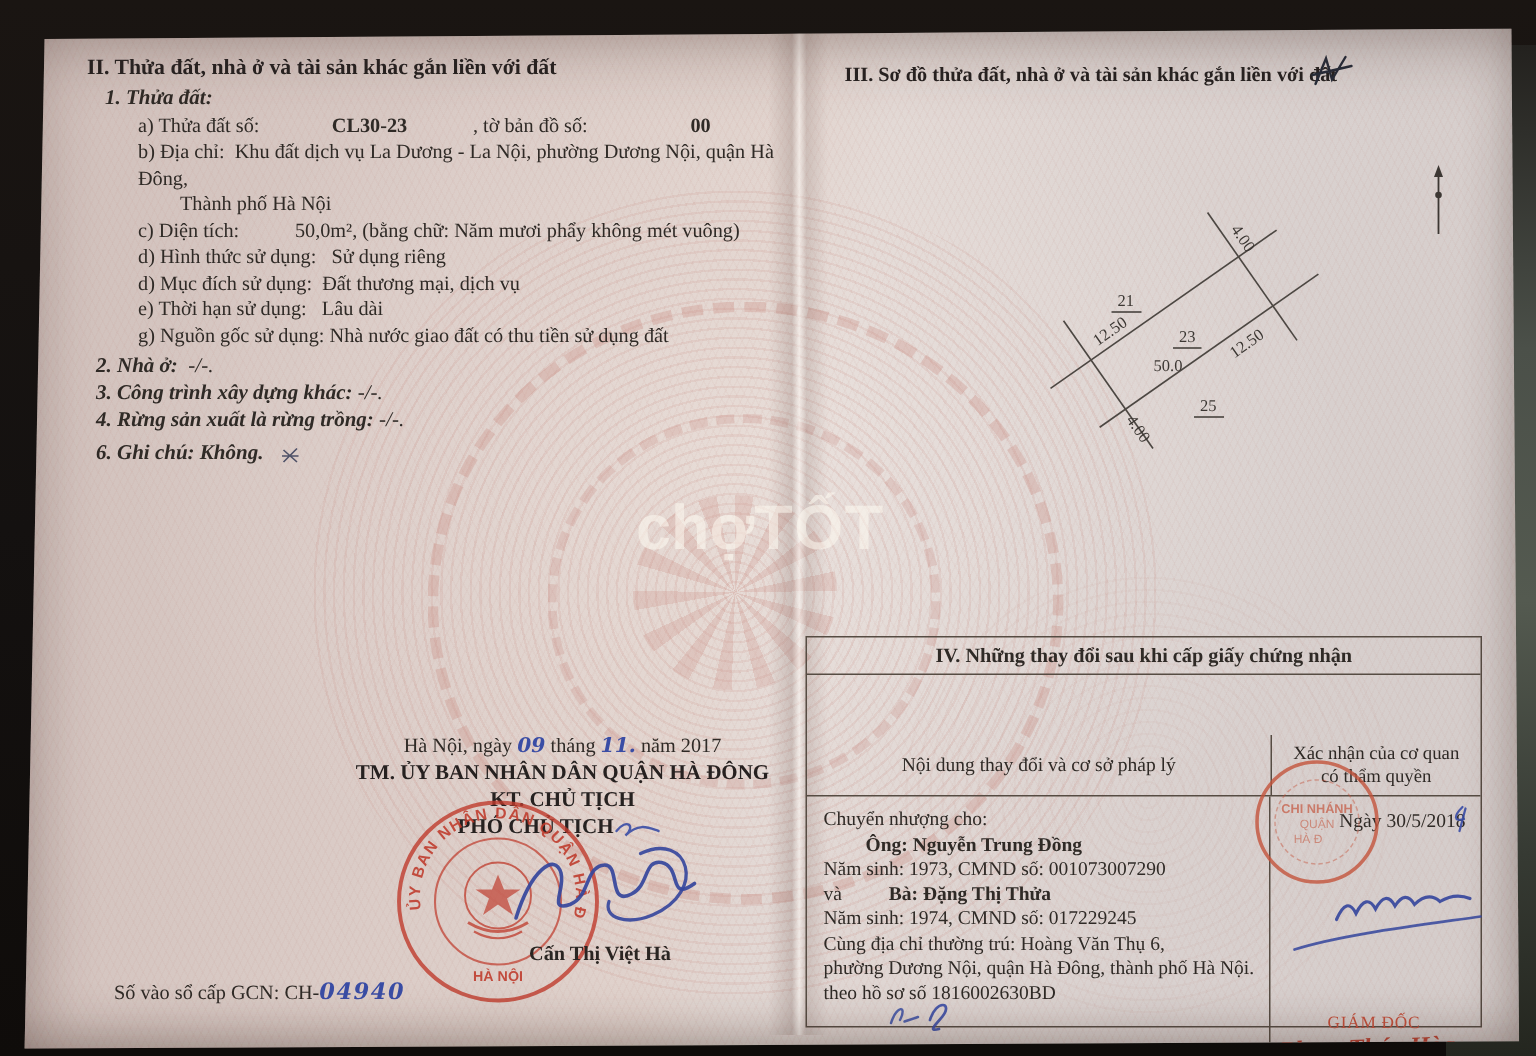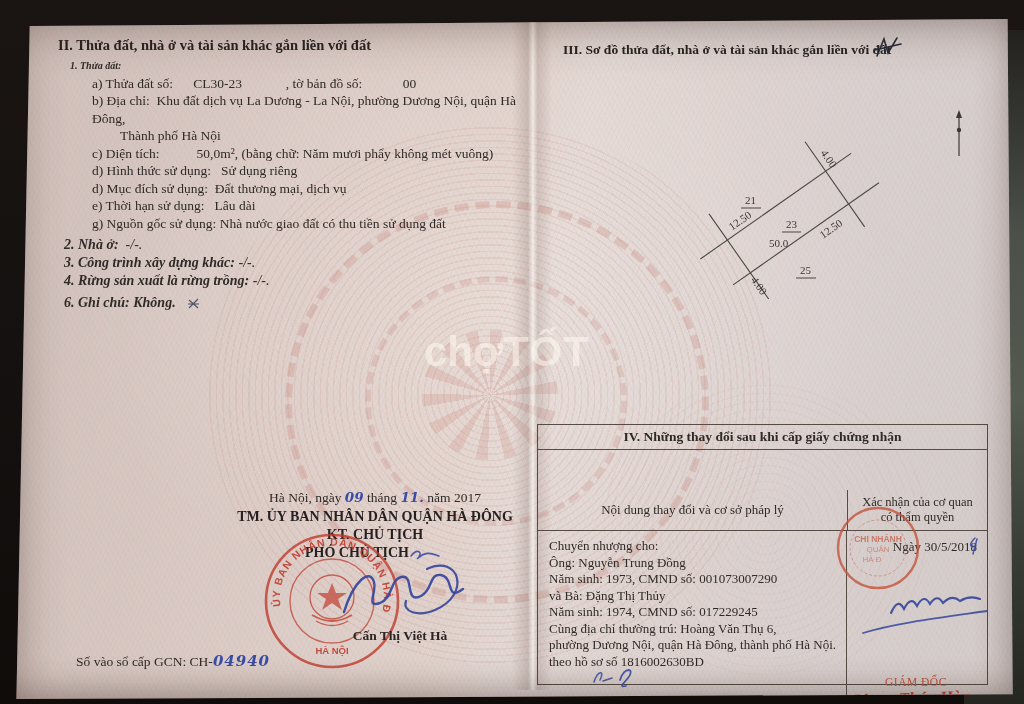--- a/index.html
+++ b/index.html
@@ -31,21 +31,21 @@
   .emblem-wm .r2{left:28%;top:28%;width:44%;height:44%;border-width:6px;border-color:rgba(198,130,120,.24);}
   .emblem-wm .star{position:absolute;left:38%;top:38%;width:24%;height:24%;border-radius:50%;
        background:repeating-conic-gradient(rgba(198,130,120,.22) 0 11deg,rgba(0,0,0,0) 11deg 26deg);}
   .ring-wm-right{position:absolute;left:600px;top:380px;width:330px;height:300px;border-radius:50%;
        background:repeating-radial-gradient(circle at 50% 50%,rgba(190,140,130,.07) 0 1.5px,rgba(0,0,0,0) 1.5px 8px);}
   
   .fold{position:absolute;left:512px;top:18px;width:40px;height:672px;
         background:linear-gradient(90deg,rgba(0,0,0,0) 0%,rgba(110,85,78,.22) 40%,rgba(255,252,248,.5) 52%,rgba(110,85,78,.18) 64%,rgba(0,0,0,0) 100%);}
   
   .ln{position:relative;white-space:pre-wrap;font-size:13.5px;line-height:17.5px;}
-  .b{font-weight:normal;}
+  .b{font-weight:bold;margin-left:28px;}
   .bi{font-weight:bold;font-style:italic;}
   .doc-left{position:absolute;left:58px;top:36px;width:470px;}
   .indent1{padding-left:34px;}
   .indent2{padding-left:62px;}
   .item{padding-left:6px;font-size:14px;line-height:18px;}
   .gap-s{margin-top:2px;} .gap-m{margin-top:4px;}
   .title2{font-size:14.5px;line-height:19px;font-weight:bold;color:#262120;}
   .title3{position:absolute;left:563px;top:42px;font-size:13.5px;font-weight:bold;color:#262120;white-space:nowrap;}
   
   .plot-svg{position:absolute;left:693px;top:160px;}
@@ -99,21 +99,21 @@
     <div class="emblem-wm">
       <div class="ring r1"></div>
       <div class="ring r2"></div>
       <div class="star"></div>
     </div>
     <div class="ring-wm-right"></div>
     <div class="fold"></div>
 
     <div class="doc-left">
       <div class="ln title2">II. Thửa đất, nhà ở và tài sản khác gắn liền với đất</div>
-      <div class="ln bi gap-s" style="padding-left:12px;font-size:10px;">1. Thửa đất:</div>
+      <div class="ln bi gap-s" style="padding-left:12px;font-size:14px;">1. Thửa đất:</div>
       <div class="ln indent1"><span>a) Thửa đất số:      </span><span class="b">CL30-23</span><span>             , tờ bản đồ số:            </span><span class="b">00</span></div>
       <div class="ln indent1">b) Địa chỉ:  Khu đất dịch vụ La Dương - La Nội, phường Dương Nội, quận Hà Đông,</div>
       <div class="ln indent2">Thành phố Hà Nội</div>
       <div class="ln indent1">c) Diện tích:           50,0m², (bằng chữ: Năm mươi phẩy không mét vuông)</div>
       <div class="ln indent1">d) Hình thức sử dụng:   Sử dụng riêng</div>
       <div class="ln indent1">d) Mục đích sử dụng:  Đất thương mại, dịch vụ</div>
       <div class="ln indent1">e) Thời hạn sử dụng:   Lâu dài</div>
       <div class="ln indent1">g) Nguồn gốc sử dụng: Nhà nước giao đất có thu tiền sử dụng đất</div>
       <div class="ln item gap-m"><span class="bi">2. Nhà ở:</span><span style="font-style:italic;">  -/-.</span></div>
       <div class="ln item"><span class="bi">3. Công trình xây dựng khác:</span><span style="font-style:italic;"> -/-.</span></div>
@@ -162,21 +162,21 @@
         <div class="c1">Nội dung thay đổi và cơ sở pháp lý</div>
         <div class="c2">
             <span><span>Xác nhận của cơ quan</span><br><span>có thẩm quyền</span></span>
           </div>
       </div>
       <div class="t-body">
         <div class="c1">
           <div class="entry-ln">Chuyển nhượng cho:</div>
           <div class="entry-ln b">Ông: Nguyễn Trung Đồng</div>
           <div class="entry-ln">Năm sinh: 1973, CMND số: 001073007290</div>
-          <div class="entry-ln"><span>và </span><span class="b">Bà: Đặng Thị Thủy</span></div>
+          <div class="entry-ln"><span>và </span><span class="b">Bà: Đặng Thị Thửa</span></div>
           <div class="entry-ln">Năm sinh: 1974, CMND số: 017229245</div>
           <div class="entry-ln">Cùng địa chỉ thường trú: Hoàng Văn Thụ 6,</div>
           <div class="entry-ln">phường Dương Nội, quận Hà Đông, thành phố Hà Nội.</div>
           <div class="entry-ln"><span>theo hồ sơ số 1816002630BD</span>
             <svg width="54" height="26" style="position:absolute;margin-left:2px;margin-top:-6px;">
               <path d="M4 18 C 8 6 15 6 10 16 M13 17 L22 14" stroke="#3a4da5" stroke-width="1.6" fill="none" stroke-linecap="round" opacity=".85"></path>
               <path d="M30 16 C 34 2 46 4 38 14 C 34 19 28 24 36 22" stroke="#3a4da5" stroke-width="1.8" fill="none" stroke-linecap="round" opacity=".9"></path>
             </svg>
           </div>
         </div>

